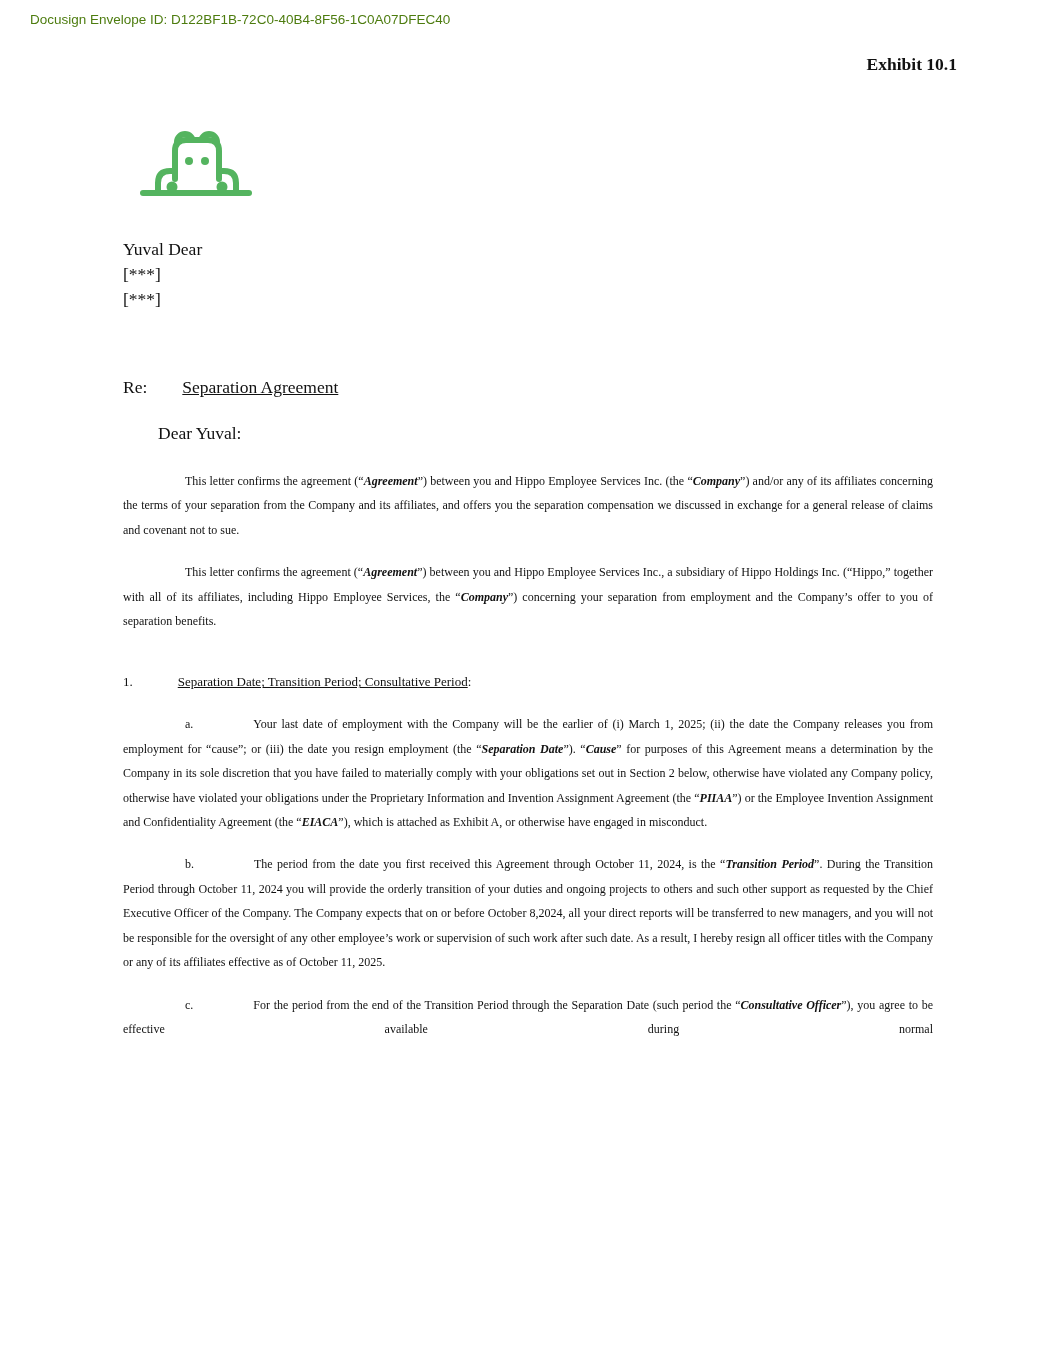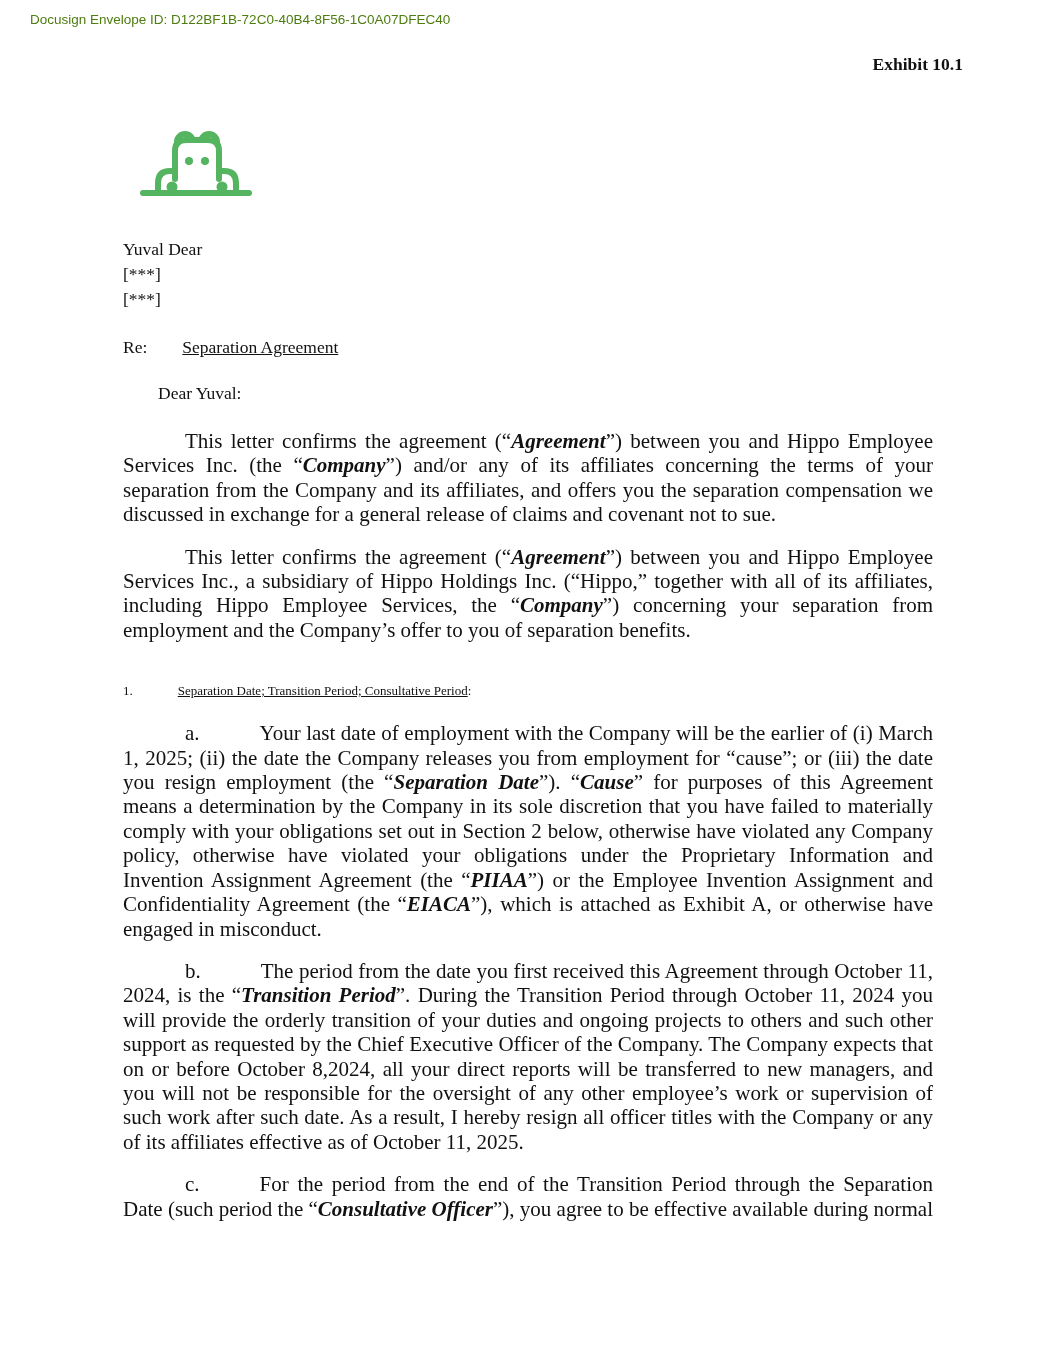--- a/index.html
+++ b/index.html
@@ -15,42 +15,42 @@
   .docusign-line {
     position: absolute;
     left: 30px;
     top: 12px;
     font-family: "Liberation Sans", "DejaVu Sans", sans-serif;
     font-size: 13.5px;
     color: #4d7c0f;
   }
   .exhibit-label {
     position: absolute;
-    right: 92px;
+    right: 98px;
     top: 54px;
     font-size: 17.5px;
     font-weight: 700;
   }
   .content {
     position: absolute;
     left: 123px;
     top: 0;
     width: 810px;
   }
   .logo-wrap {
     margin-top: 127px;
     margin-left: 17px;
     width: 112px;
     height: 72px;
   }
   .recipient { margin-top: 38px; font-size: 17.5px; line-height: 25px; }
-  .re-line { margin-top: 23px; font-size: 17.5px; line-height: 25px; }
+  .re-line { margin-top: 63px; font-size: 17.5px; line-height: 25px; }
   .salutation { margin-top: 21px; font-size: 17.5px; line-height: 25px; margin-left: 35px; }
   .body-para {
-    font-size: 21px;
+    font-size: 12px;
     line-height: 24.4px;
     text-align: justify;
     text-indent: 62px;
     margin-top: 18px;
   }
   .body-para.first { margin-top: 23px; }
   .body-para.cont-next-page { text-align-last: justify; }
   .heading {
     font-size: 13px;
     line-height: 25px;

